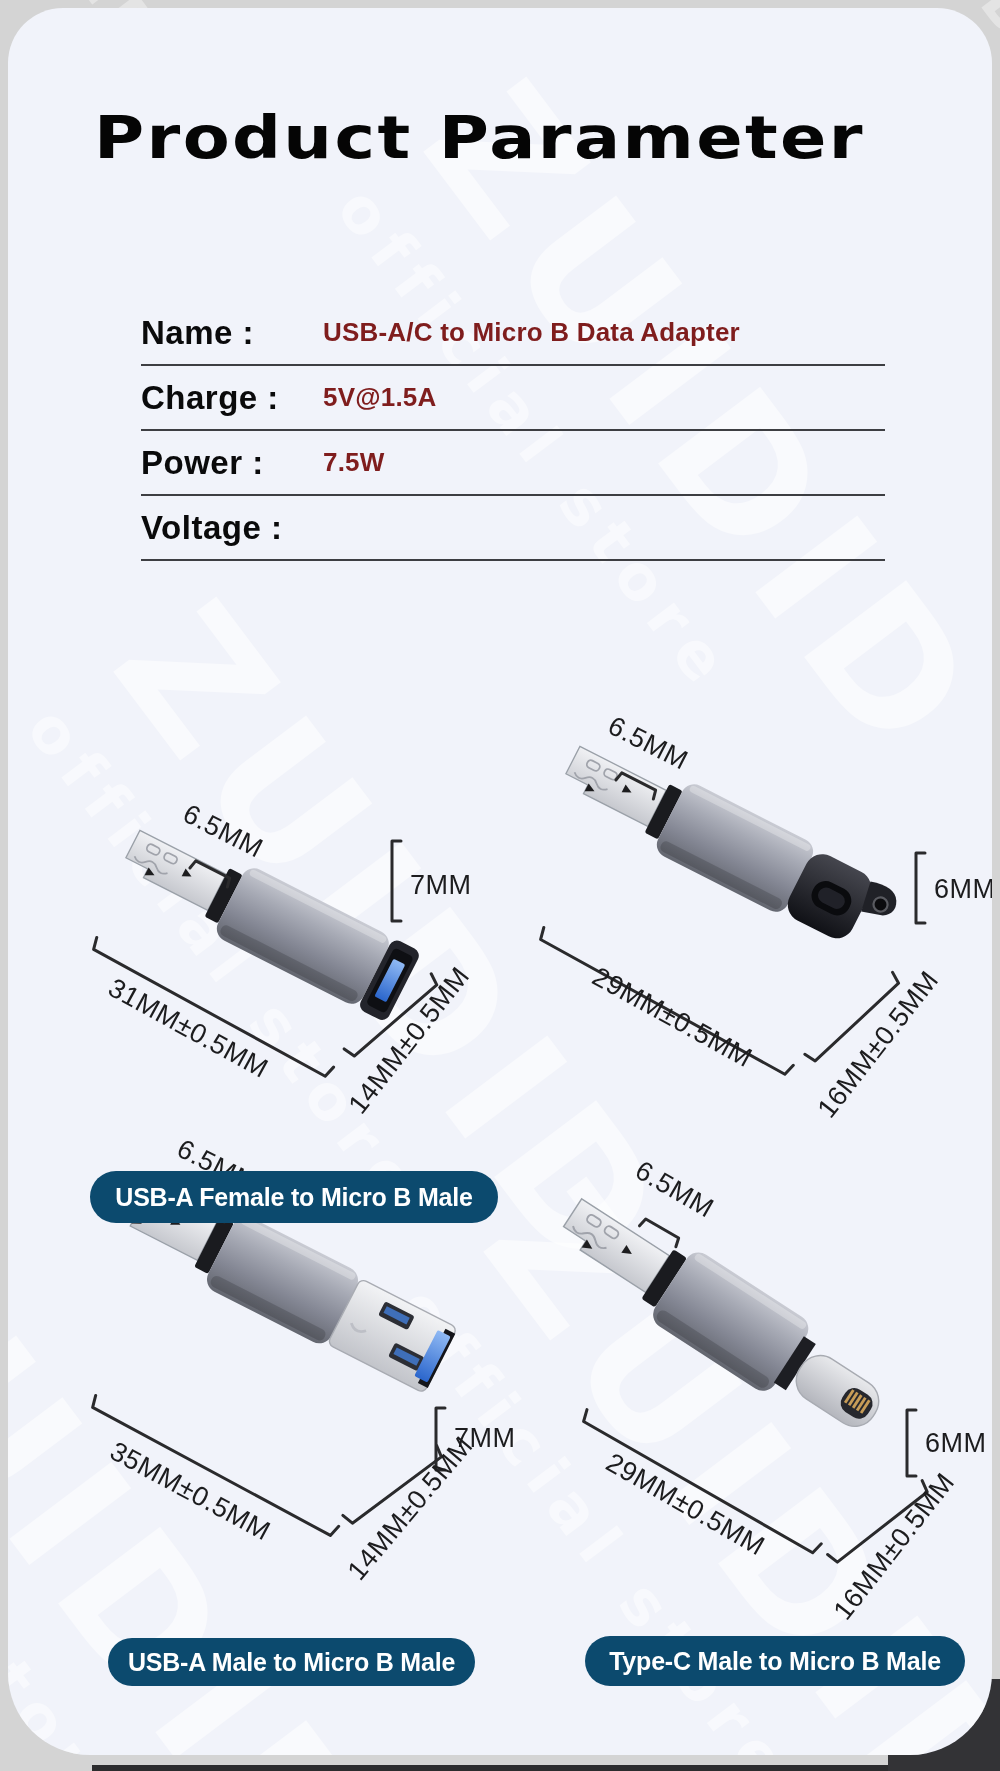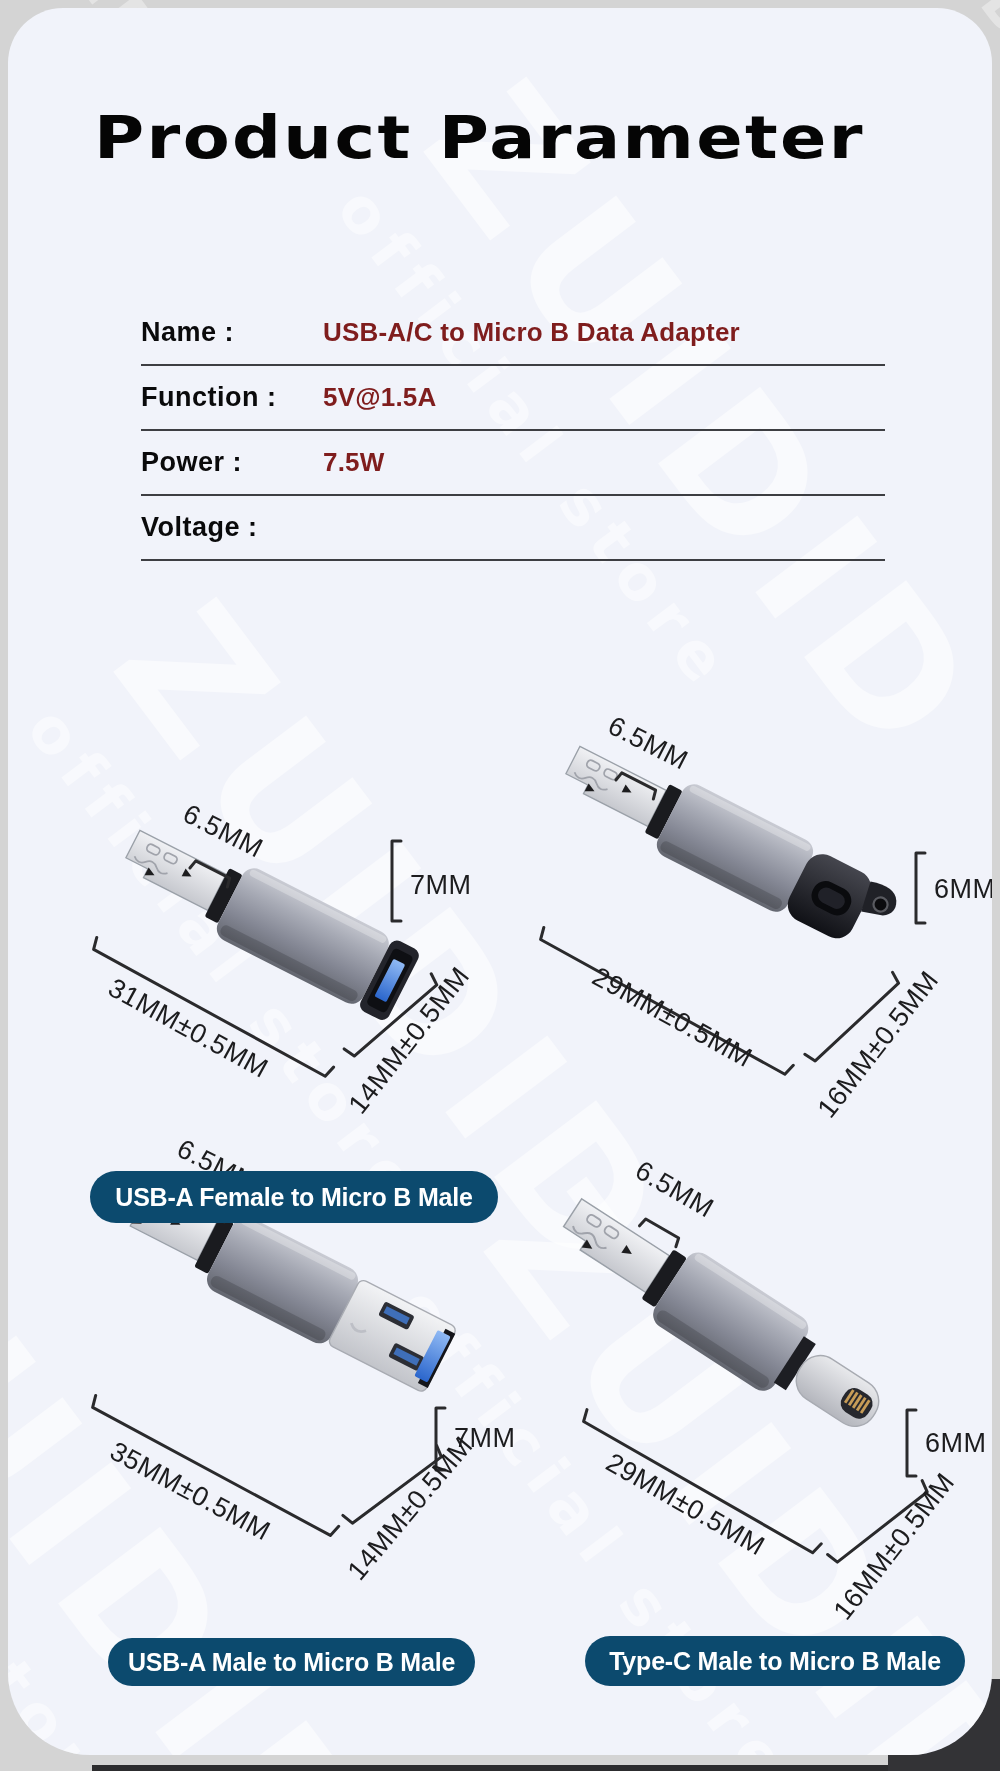--- a/index.html
+++ b/index.html
@@ -16,21 +16,21 @@
 
   
   .wm{position:absolute;transform:rotate(53deg);transform-origin:top left;z-index:1;pointer-events:none;}
   .wm .wm-brand{font:800 175px "DejaVu Sans",sans-serif;letter-spacing:16px;color:rgba(255,255,255,0.55);}
   .wm .wm-sub{font:700 62px "DejaVu Sans",sans-serif;letter-spacing:12px;color:rgba(255,255,255,0.5);margin-top:6px;}
 
   .page-title{position:absolute;left:86px;top:96px;font-family:"DejaVu Sans",sans-serif;font-weight:800;font-size:58px;color:#050505;letter-spacing:2px;transform:scaleX(1.18);transform-origin:left top;white-space:nowrap;z-index:2;}
 
   .spec-table{position:absolute;left:133px;top:293px;width:744px;z-index:2;}
   .spec-row{display:flex;align-items:center;height:63px;border-bottom:2px solid #3d3e42;}
-  .spec-label{width:182px;font-weight:700;font-size:27px;color:#0a0a0b;letter-spacing:0.5px;}
+  .spec-label{width:182px;font-weight:700;font-size:33px;color:#0a0a0b;letter-spacing:0.5px;}
   .spec-value{font-weight:700;font-size:26px;color:#7f1d1d;letter-spacing:0.2px;}
 
   svg.adapter{position:absolute;z-index:2;overflow:visible;}
   .slot{fill:none;stroke:#a0a3ab;stroke-width:2;}
   .dimtext{font-family:"Liberation Sans",sans-serif;font-size:27px;fill:#1c1c1e;letter-spacing:0.5px;}
   .dimline{fill:none;stroke:#2a2a2c;stroke-width:3;stroke-linejoin:round;stroke-linecap:round;}
 
   .pill{position:absolute;background:#0c4a6e;color:#ffffff;border-radius:27px;display:flex;align-items:center;justify-content:center;font-weight:700;font-size:25px;letter-spacing:-0.2px;white-space:nowrap;z-index:3;}
   .pill-1{left:82px;top:1163px;width:408px;height:52px;}
   .pill-2{left:534px;top:1163px;width:398px;height:52px;}
@@ -67,21 +67,21 @@
     </div>
 
     <div class="page-title">Product Parameter</div>
 
     <div class="spec-table">
       <div class="spec-row">
         <div class="spec-label">Name :</div>
         <div class="spec-value">USB-A/C to Micro B Data Adapter</div>
       </div>
       <div class="spec-row">
-        <div class="spec-label">Function :</div>
+        <div class="spec-label">Charge :</div>
         <div class="spec-value">5V@1.5A</div>
       </div>
       <div class="spec-row">
         <div class="spec-label">Power :</div>
         <div class="spec-value">7.5W</div>
       </div>
       <div class="spec-row">
         <div class="spec-label">Voltage :</div>
       </div>
     </div>

